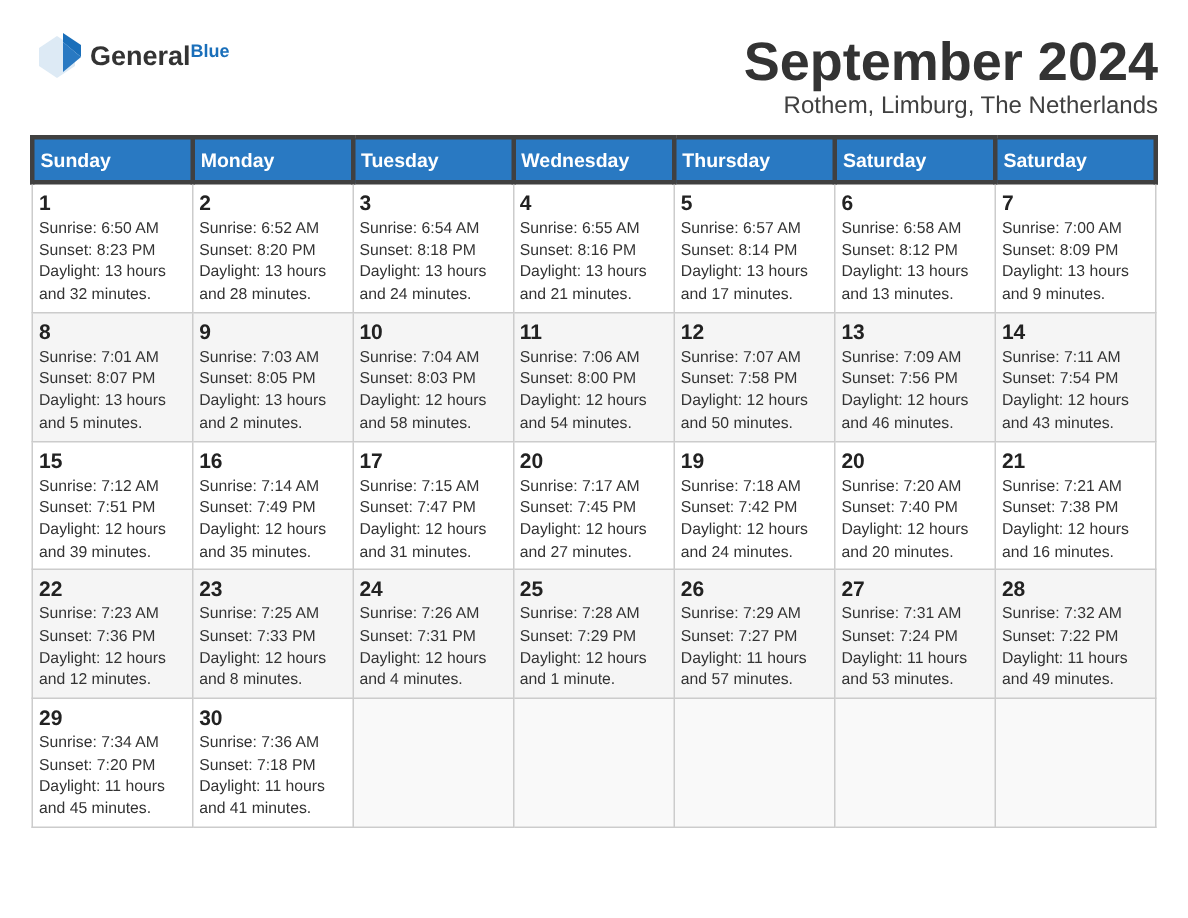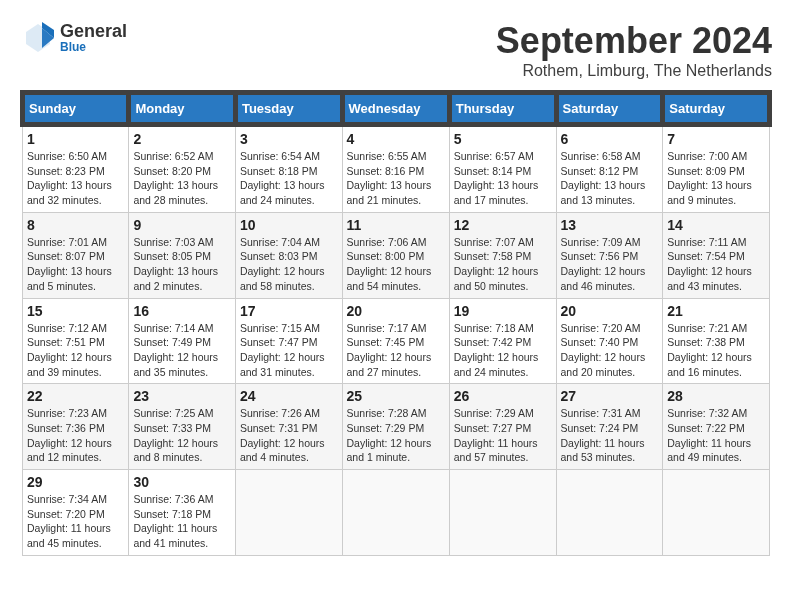--- a/index.html
+++ b/index.html
@@ -16,21 +16,21 @@
       align-items: flex-start;
       margin-bottom: 10px;
     }
     .logo {
       display: flex;
       align-items: center;
       gap: 4px;
     }
     .logo-text {
       display: flex;
-      flex-direction: column;
+      flex-direction: row;
       line-height: 1.1;
     }
     .logo-general {
       font-size: 18px;
       font-weight: bold;
       color: #333;
     }
     .logo-blue {
       font-size: 12px;
       font-weight: bold;
@@ -57,21 +57,21 @@
       border-collapse: collapse;
       font-size: 11px;
     }
     .calendar-table th {
       background-color: #2979c2;
       color: #fff;
       padding: 6px 4px;
       text-align: left;
       font-size: 13px;
       font-weight: bold;
-      border: 5px solid #404040;
+      border: 3px solid #404040;
     }
     .calendar-table td {
       border: 1px solid #ccc;
       vertical-align: top;
       padding: 4px;
       height: 80px;
       width: 108px;
       background: #fff;
     }
     .calendar-table tr:nth-child(even) td {

